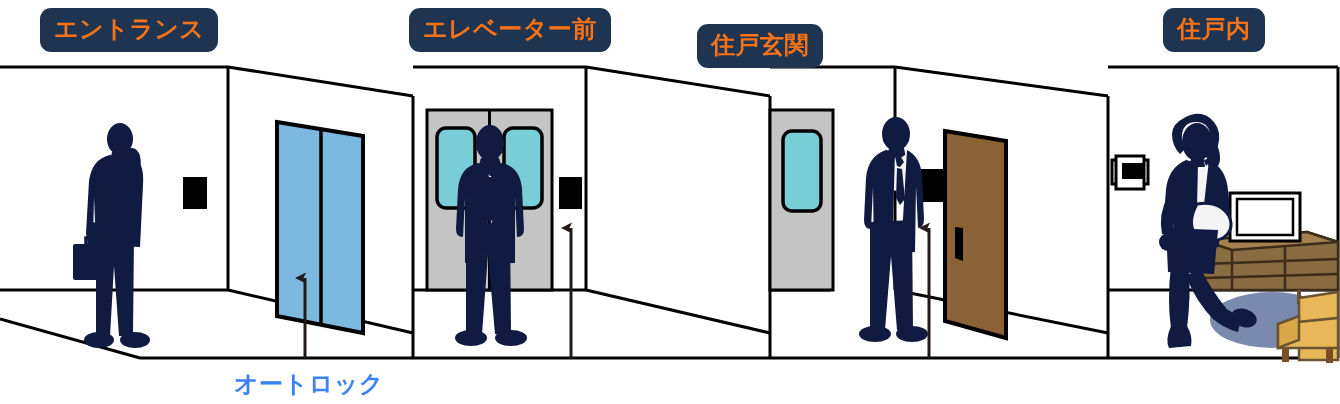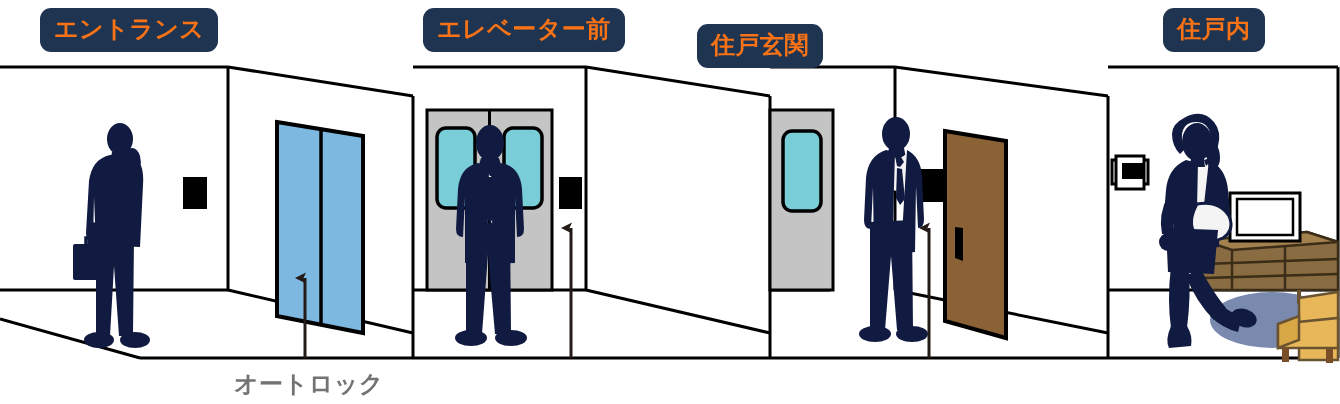--- a/index.html
+++ b/index.html
@@ -24,21 +24,21 @@
     border-radius: 11px;
     font-weight: bold;
     font-size: 24px;
     line-height: 1;
     padding: 9px 14px 11px 14px;
     letter-spacing: 0.5px;
     white-space: nowrap;
   }
   .caption {
     position: absolute;
-    color: #737373;
+    color: #3b82f6;
     font-weight: bold;
     font-size: 24px;
     line-height: 1;
     white-space: nowrap;
     letter-spacing: 0.5px;
   }
   #scene-svg {
     position: absolute;
     left: 0;
     top: 0;
@@ -252,21 +252,21 @@
 
         <path d="M1200,268 q14,26 26,40 l-12,12 q-18,-18 -28,-44 z"></path>
         <path d="M1220,304 q12,10 22,12 l-4,16 q-16,-4 -28,-16 z"></path>
         <ellipse cx="1244" cy="318" rx="13" ry="9" transform="rotate(18 1244 318)"></ellipse>
       </g>
     </g>
   </svg>
 
   <div class="zone-badge" style="left:40px;  top:8px;">エントランス</div>
 
-  <div class="zone-badge" style="left:423px; top:8px;">エレベーター前</div>
+  <div class="zone-badge" style="left:409px; top:8px;">エレベーター前</div>
 
   <div class="zone-badge" style="left:697px; top:24px;">住戸玄関</div>
 
   <div class="zone-badge" style="left:1128px; top:8px;margin-left:35px;">住戸内</div>
 
   <div class="caption" style="left:234px; top:372px;">オートロック</div>
 
 
 
 </div>

